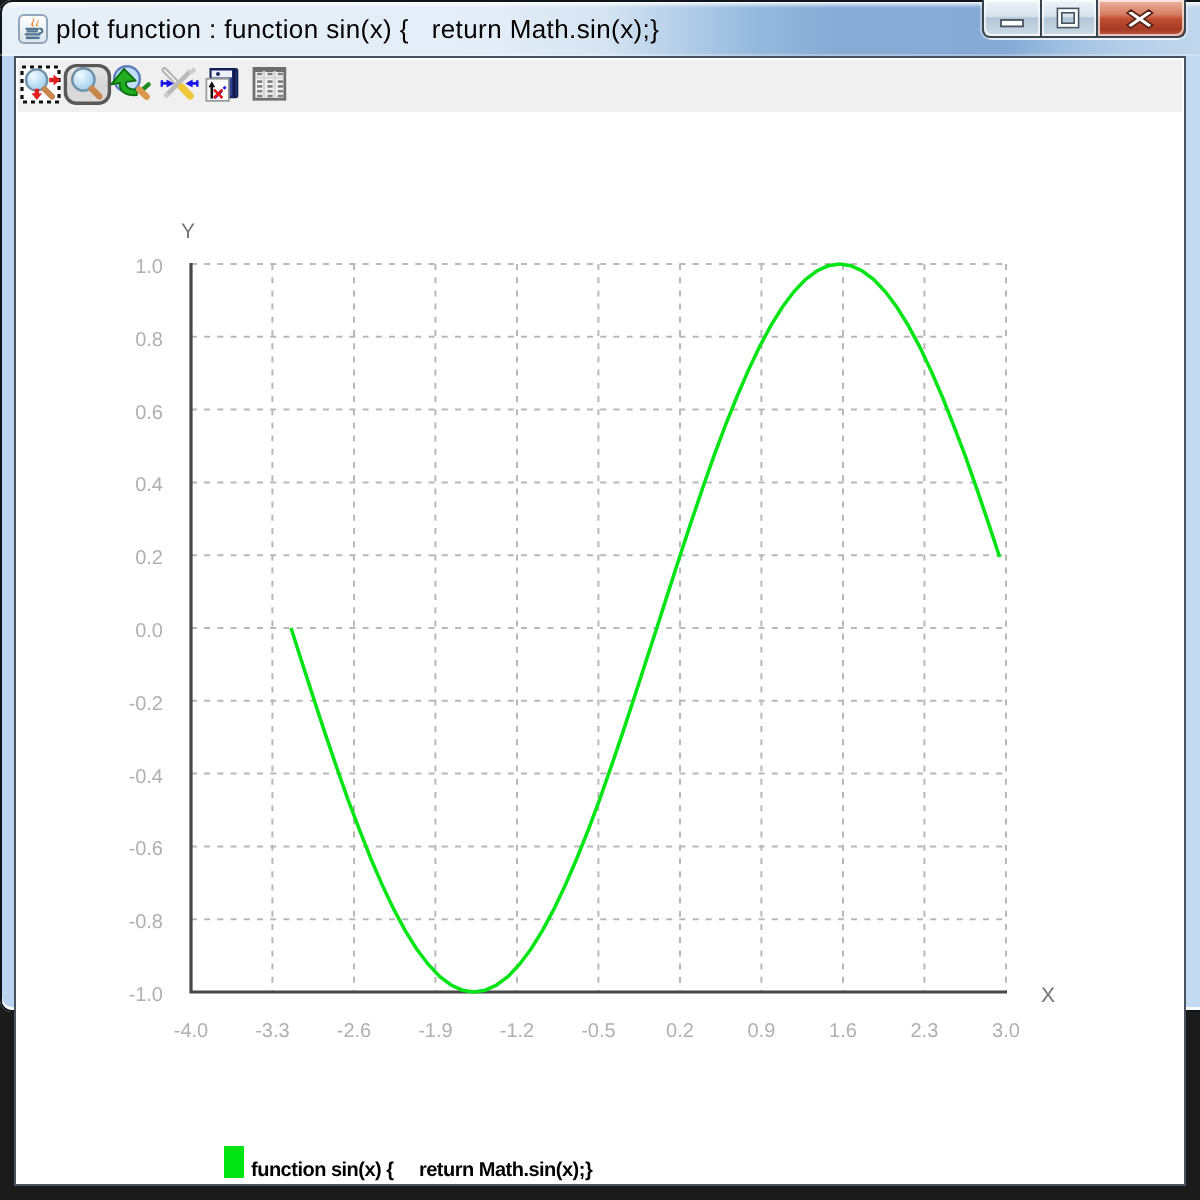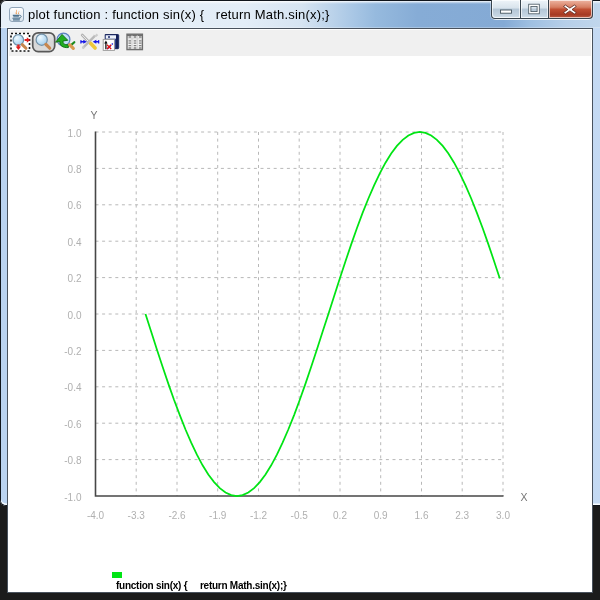--- a/index.html
+++ b/index.html
@@ -27,21 +27,21 @@
   #bmax{width:28px;}
   #bclose{width:44px;border-bottom-right-radius:4px;
     background:linear-gradient(#eeb4a2,#d67e63 40%,#c04f33 52%,#a63a23 82%,#bd5f45);}
   .wbtn .inner{position:absolute;inset:0;border-radius:inherit;
     box-shadow:inset 0 0 0 1px rgba(255,255,255,.65);}
   
   #content{position:absolute;left:7px;top:28px;width:586px;height:565px;background:#fff;
     border:1px solid #49525d;box-sizing:border-box;}
   #toolbar{position:absolute;left:1px;top:1px;right:1px;height:25.5px;background:#f0f0f0;}
   #plot{position:absolute;left:0;top:0;}
-  #legend{position:absolute;left:104px;top:542.5px;height:17px;display:flex;align-items:flex-start;flex-direction:column;}
+  #legend{position:absolute;left:104px;top:542.5px;height:17px;display:flex;align-items:flex-end;}
   #legbox{width:9.5px;height:16px;background:#00e414;}
   #legtext{margin-left:4px;position:relative;top:2px;font-size:10px;font-weight:bold;letter-spacing:-0.25px;color:#000;white-space:pre;}
 </style>
 </head>
 <body>
 <div id="win">
   <div id="sideglass"></div>
   <div id="titlebar">
     <div id="appicon">
       <svg width="13" height="13" viewBox="0 0 13 13">

